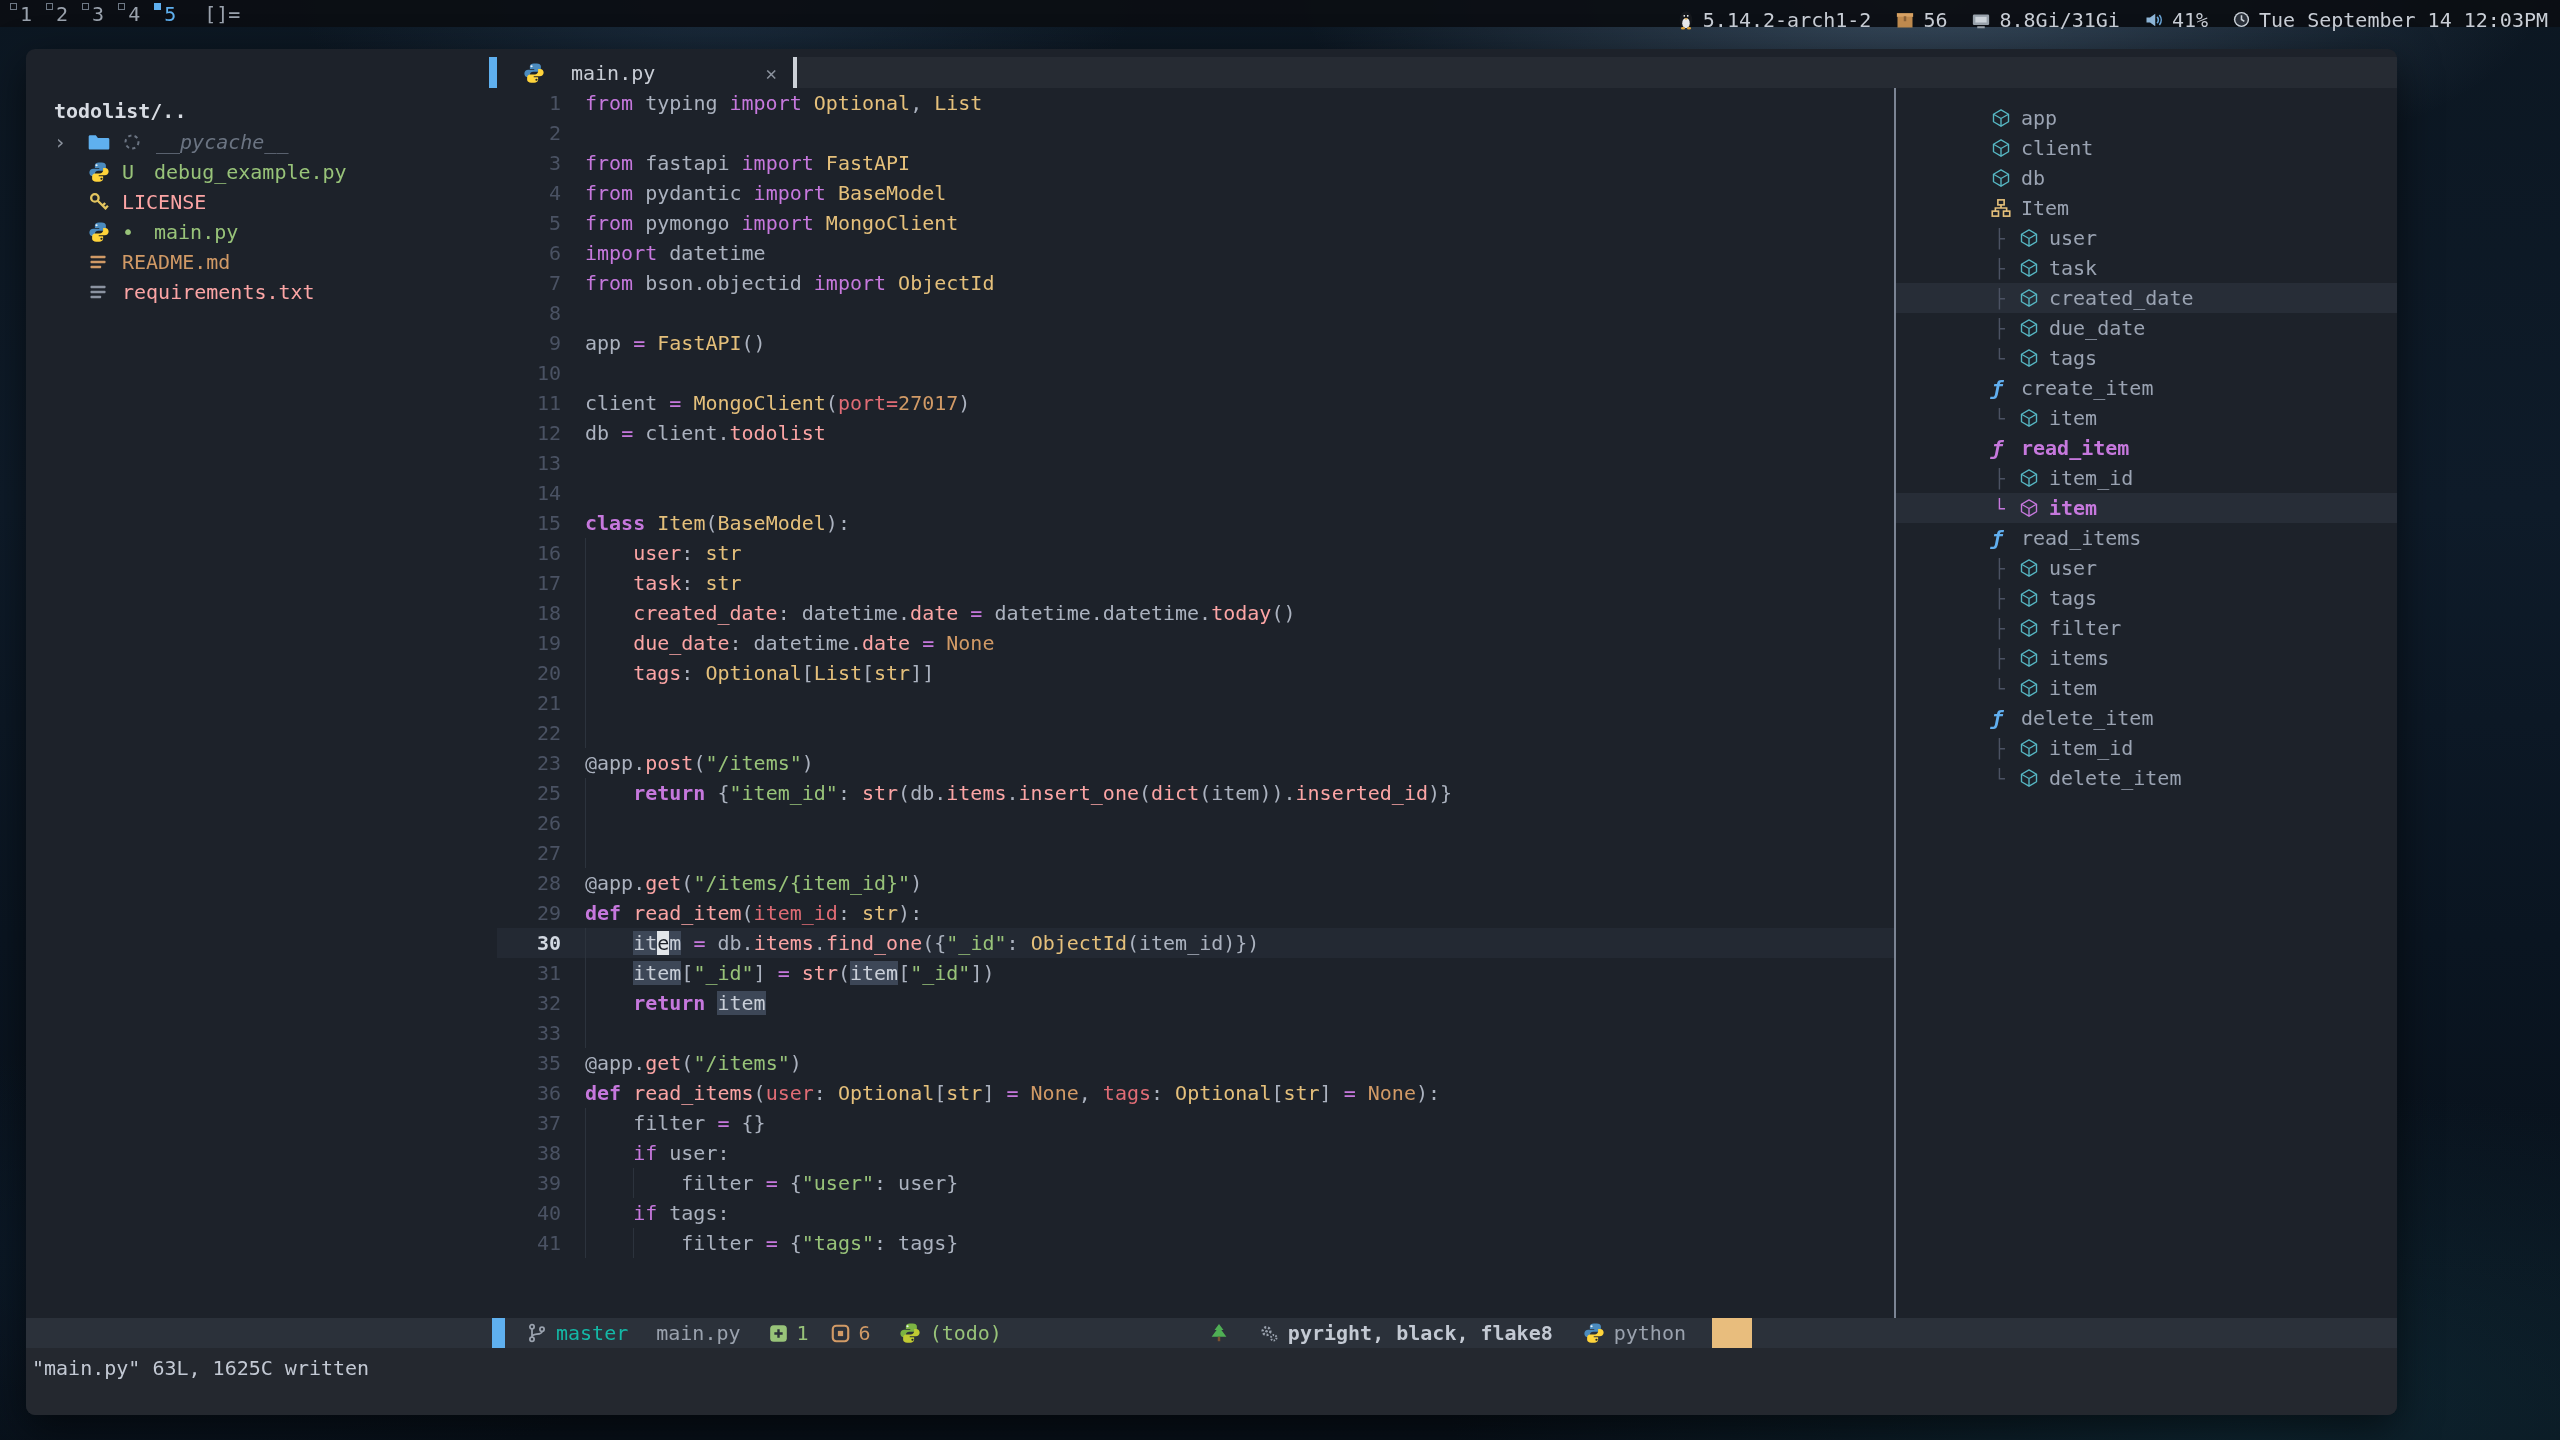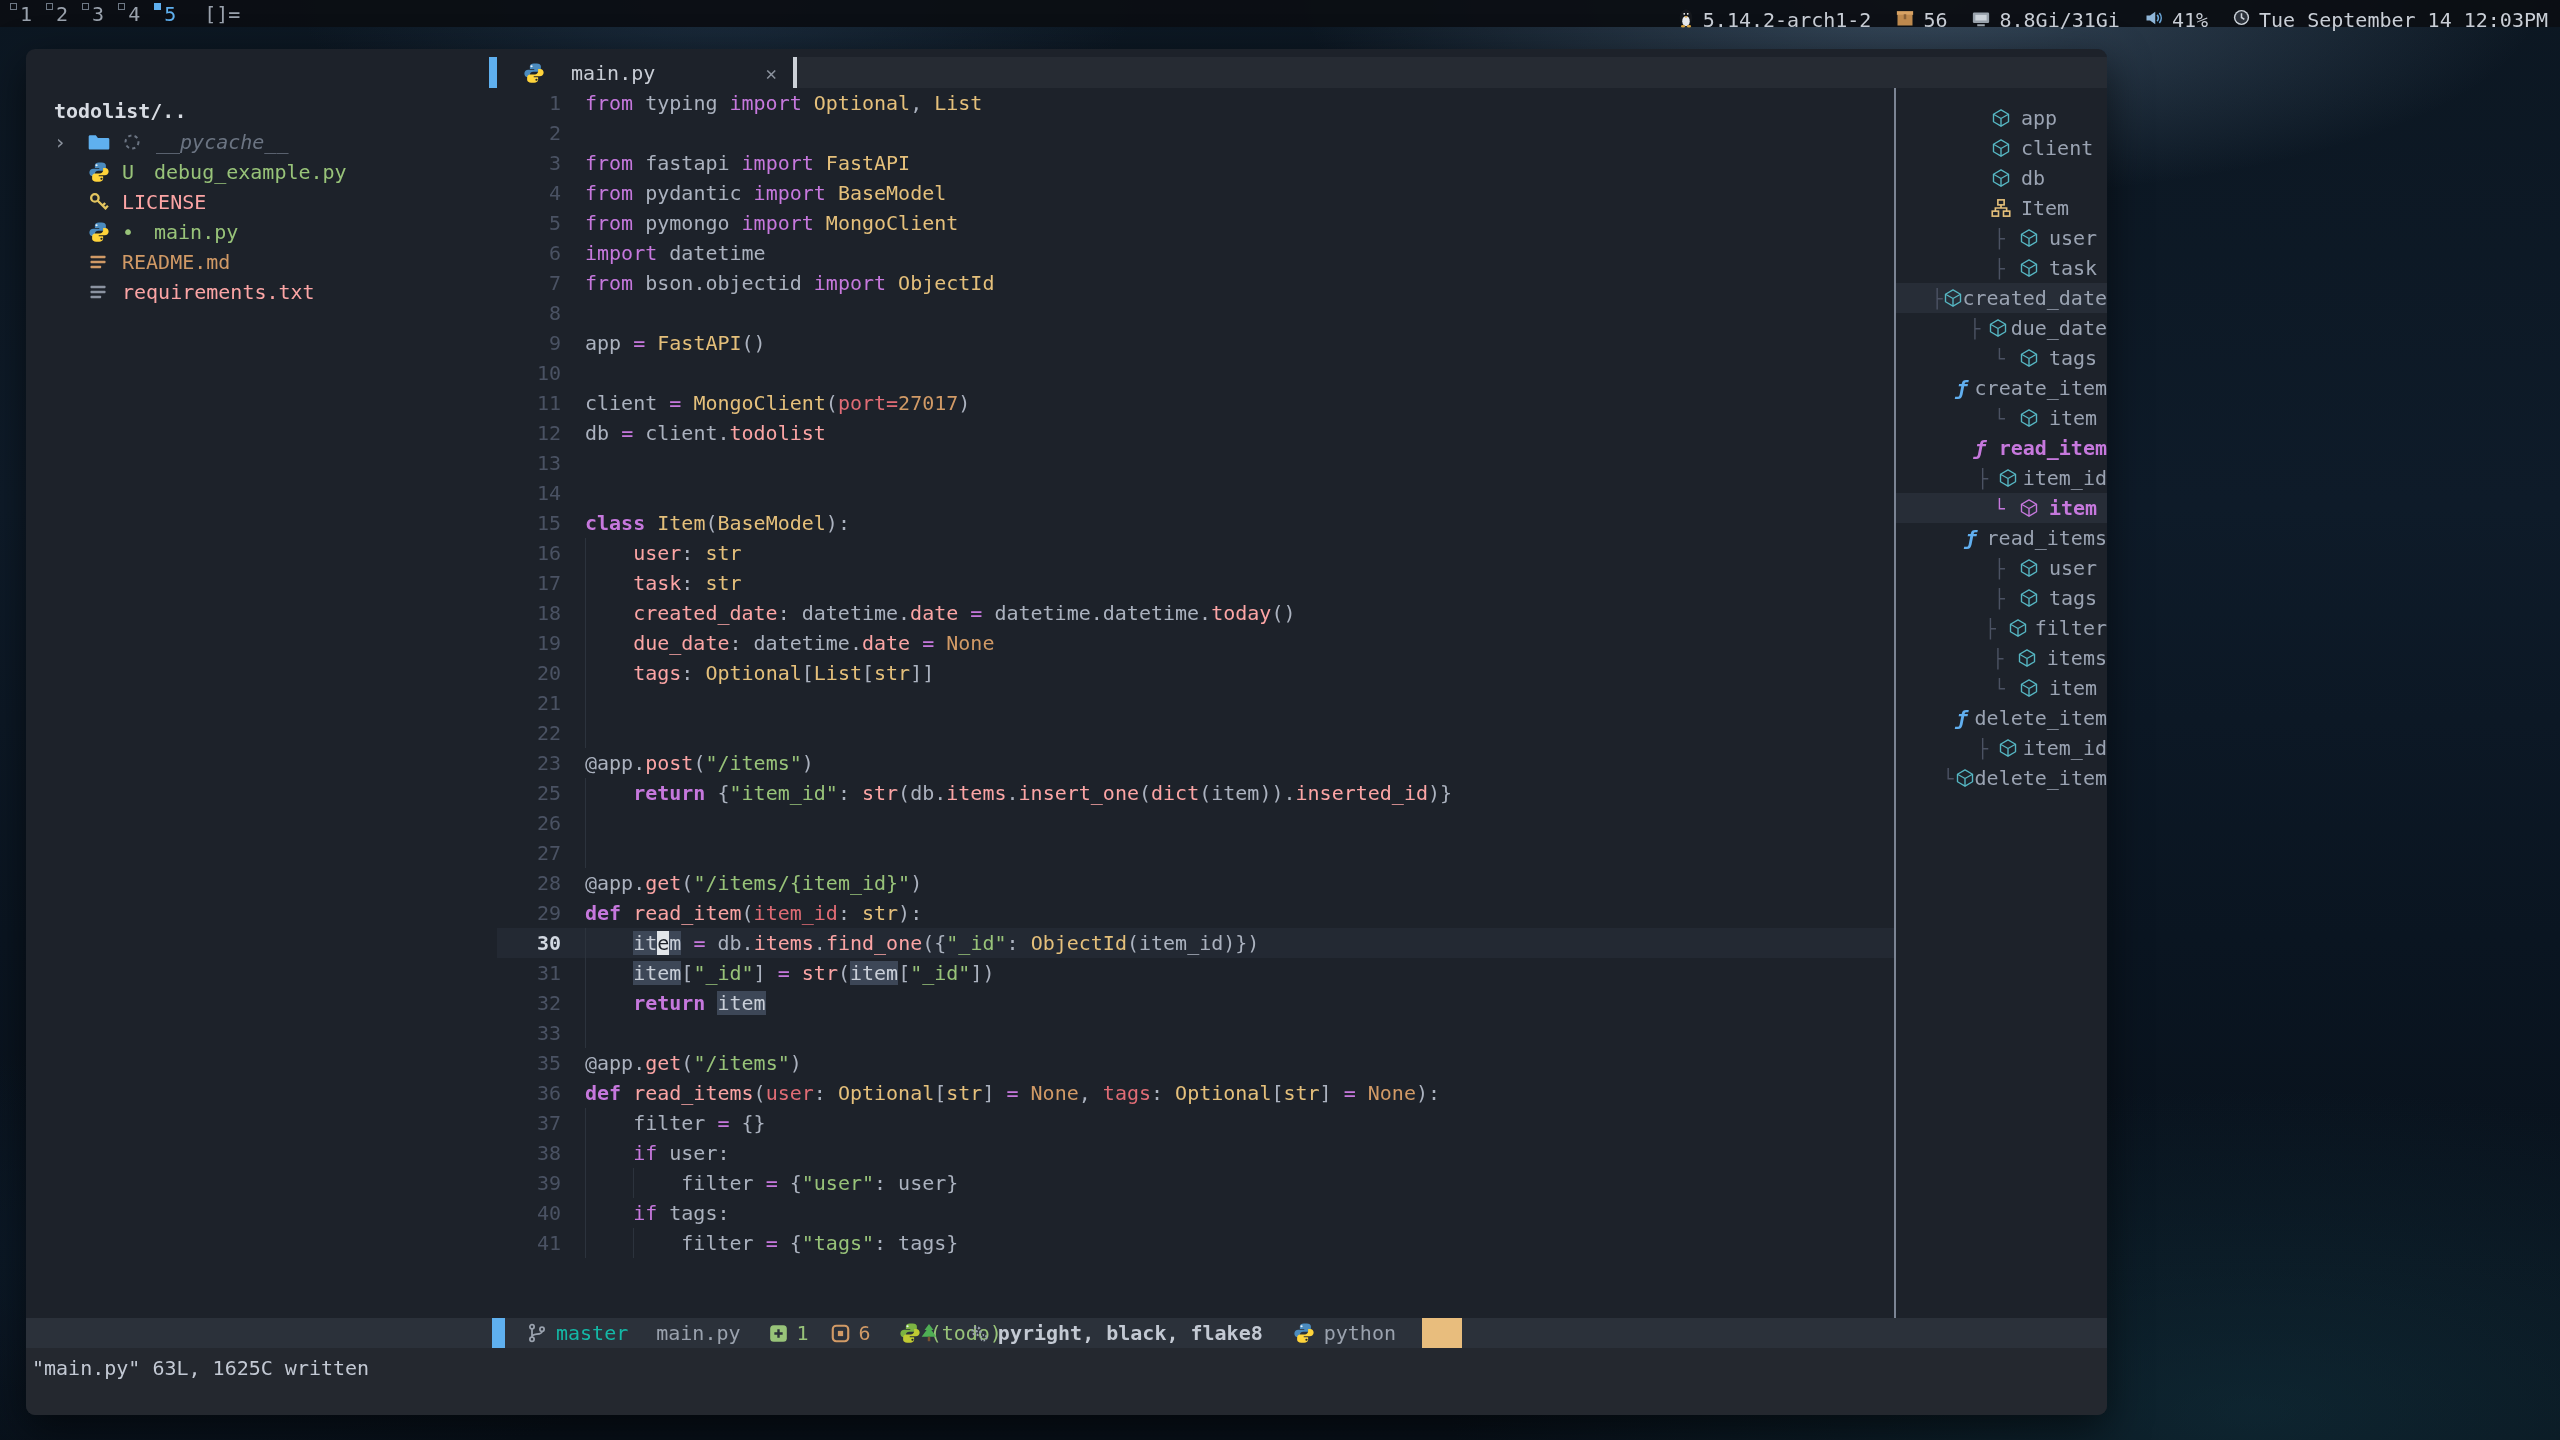--- a/index.html
+++ b/index.html
@@ -20,24 +20,24 @@
   .topbar{position:absolute;left:0;top:0;width:2560px;height:27px;background:rgba(11,15,20,.96);
     display:flex;align-items:center;justify-content:space-between;color:#9aa2ad;font-size:20px;}
   .ws-group{display:flex;align-items:flex-start;padding-left:10px;gap:14px;}
   .ws{display:flex;align-items:flex-start;gap:3px;cursor:default;}
   .ws .sq{width:7px;height:7px;border:1.5px solid #6e7885;margin-top:2px;}
   .ws.active .sq{background:#5fb0ef;border-color:#5fb0ef;}
   .ws .num{line-height:26px;}
   .ws.active .num{color:#5fb0ef;}
   .layout-ind{margin-left:14px;line-height:26px;}
   .status-group{display:flex;align-items:center;gap:24px;padding-right:12px;color:#c9ced6;}
-  .status-seg{display:flex;gap:8px;margin-top:12px;}
-
-  
-  .window{position:absolute;left:26px;top:49px;width:2081px;height:1366px;background:#1d222a;
+  .status-seg{display:flex;align-items:center;gap:8px;margin-top:12px;}
+
+  
+  .window{position:absolute;left:26px;top:49px;width:2371px;height:1366px;background:#1d222a;
     border-radius:9px;overflow:hidden;box-shadow:0 14px 40px rgba(0,0,0,.55);}
 
   
   .tabline{position:absolute;left:463px;top:8px;right:0;height:31px;background:#262b33;display:flex;align-items:stretch;}
   .tabline-accent{width:8px;background:#5fb0ef;}
   .tab{width:296px;background:#1d222a;display:flex;align-items:center;gap:14px;padding:0 16px 0 26px;color:#c8cdd5;font-size:20px;}
   .tab-label{flex:0 0 auto;}
   .tab-close{margin-left:auto;color:#8a919c;font-size:19px;cursor:pointer;}
   .tab-divider{width:4px;background:#ccd1d8;}
 

